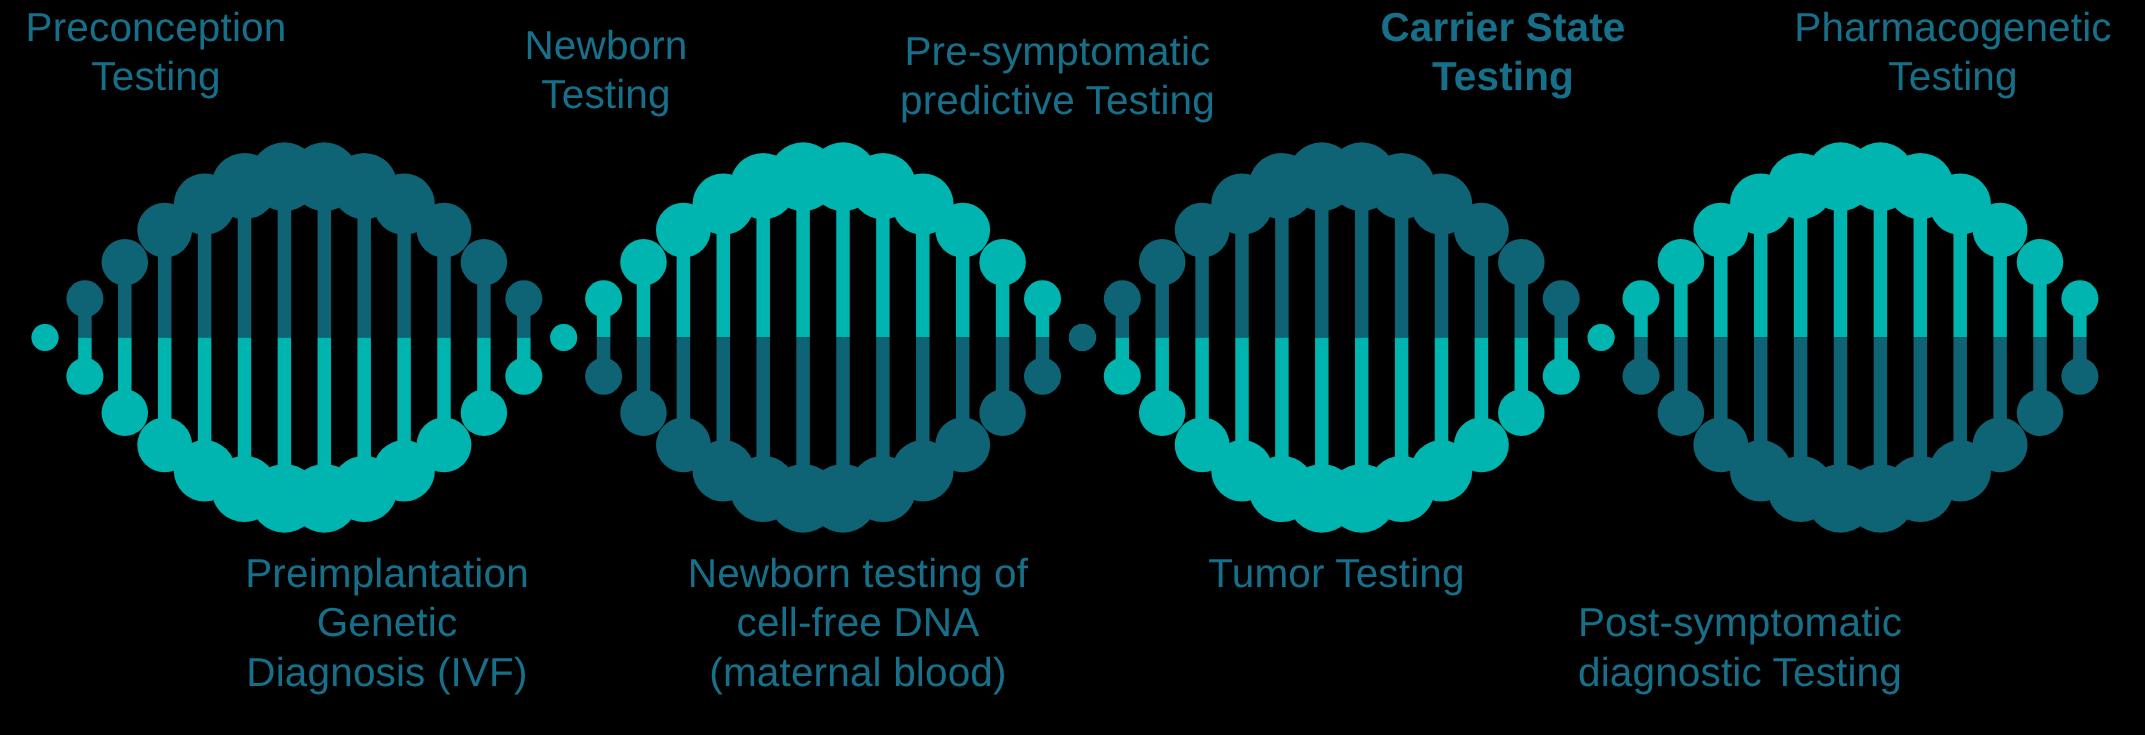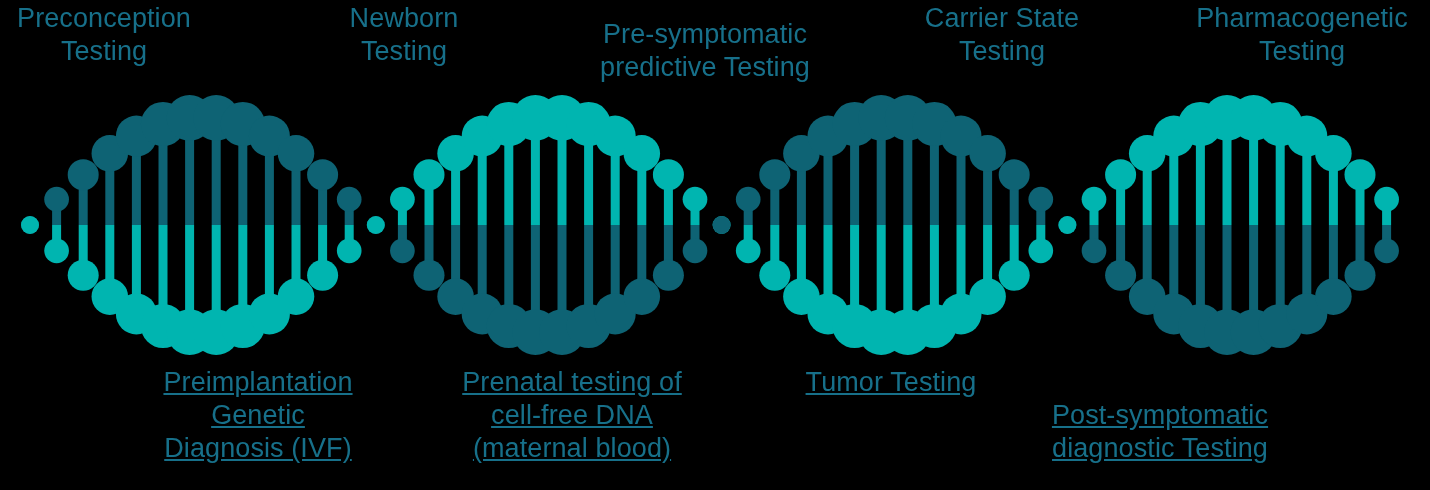--- a/index.html
+++ b/index.html
@@ -29,21 +29,20 @@
     text-align: center;
     letter-spacing: 0.1px;
     white-space: pre-line;
     font-weight: 400;
   }
   .label-top {
     top: 0px;
   }
   .label-bottom {
     top: 0px;
-    text-decoration: underline;
   }
   #helix-layer {
     position: absolute;
     left: 0;
     top: 0;
     width: 1430px;
     height: 490px;
   }
   svg { display: block; }
 </style>
@@ -365,34 +364,34 @@
           <rect x="1382.10" y="225" width="9" height="25.85" fill="#0e6374"></rect>
           <circle cx="1386.60" cy="199.15" r="12.35" fill="#00b5b0"></circle>
           <circle cx="1386.60" cy="250.85" r="12.35" fill="#0e6374"></circle>
         </g>
       </svg>
   </div>
 
   <div id="top-labels">
       <div class="label label-top" style="width: 230px; left: -11px; top: 2px;">Preconception
 Testing</div>
-      <div class="label label-top" style="width: 220px; left: 294px; top: 2px;">Newborn
+      <div class="label label-top" style="width: 220px; left: 294px; top: 14px;">Newborn
 Testing</div>
       <div class="label label-top" style="width: 300px; left: 555px; top: 18px;">Pre-symptomatic
 predictive Testing</div>
-      <div class="label label-top" style="width: 230px; left: 887px; top: 2px;">Carrier State
+      <div class="label label-top" style="width: 230px; left: 887px; top: 2px; font-weight: bold;">Carrier State
 Testing</div>
       <div class="label label-top" style="width: 270px; left: 1167px; top: 2px;">Pharmacogenetic
 Testing</div>
     </div>
   <div id="bottom-labels">
       <div class="label label-bottom" style="width: 270px; left: 123px; top: 366px;">Preimplantation
 Genetic
 Diagnosis (IVF)</div>
-      <div class="label label-bottom" style="width: 300px; left: 422px; top: 366px;">Prenatal testing of
+      <div class="label label-bottom" style="width: 300px; left: 422px; top: 366px;">Newborn testing of
 cell-free DNA
 (maternal blood)</div>
       <div class="label label-bottom" style="width: 250px; left: 766px; top: 366px;">Tumor Testing</div>
       <div class="label label-bottom" style="width: 300px; left: 1010px; top: 366px; margin-top: 33px;">Post-symptomatic
 diagnostic Testing</div>
     </div>
 
 </div>
 
 </body></html>

